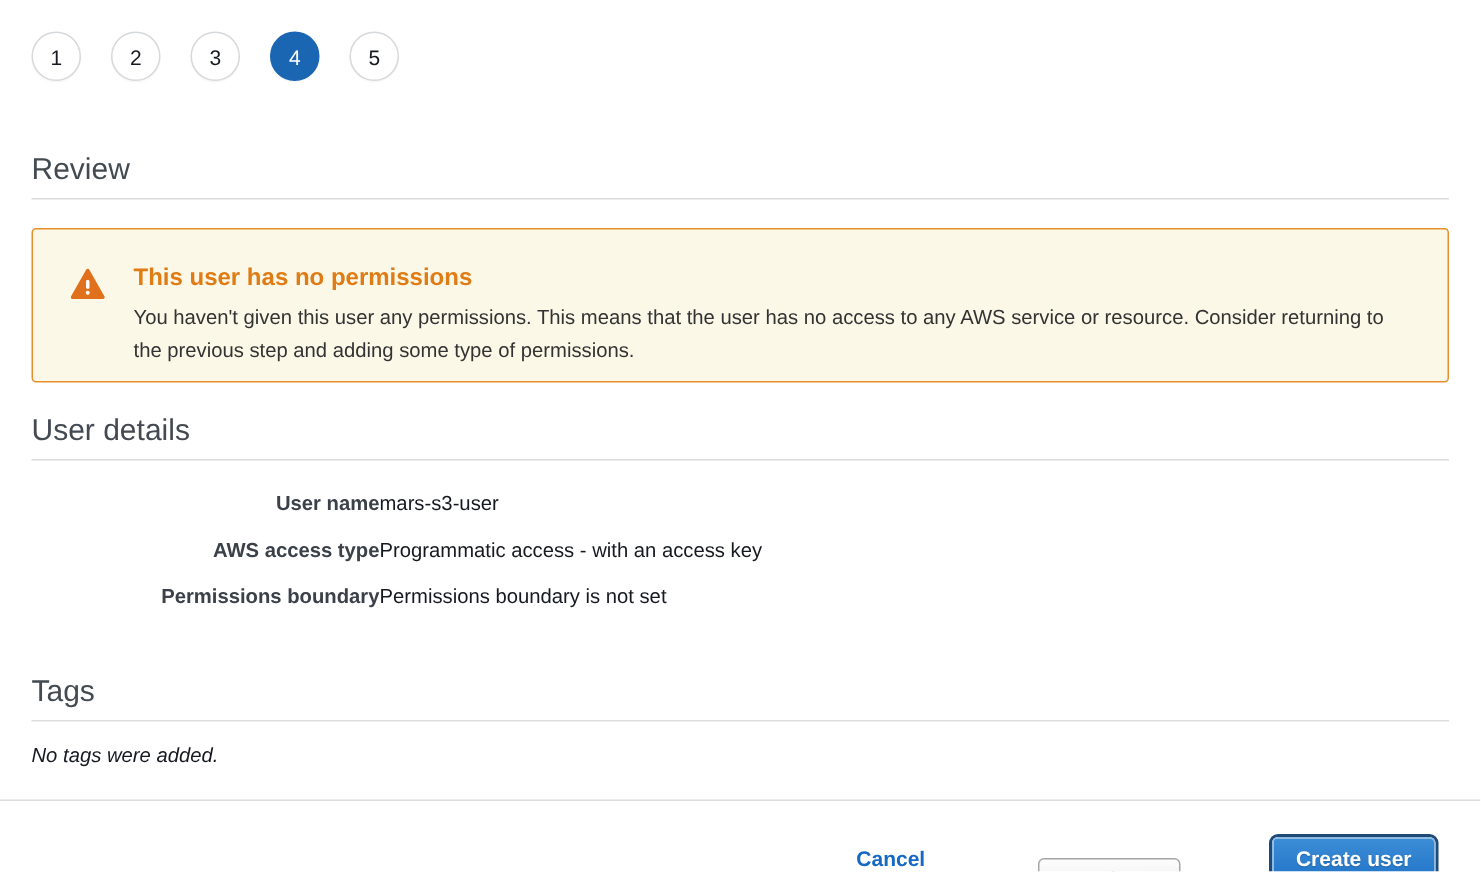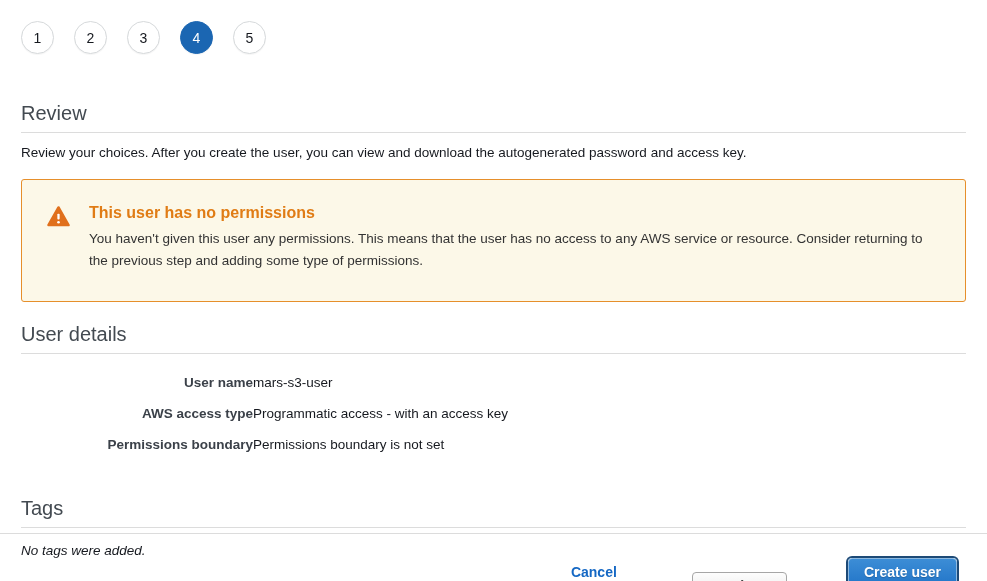--- a/index.html
+++ b/index.html
@@ -26,21 +26,21 @@
   .content { padding:0 21px; }
   .section-heading {
     font-size:20px; font-weight:400; color:#434a51;
     padding-bottom:7px; border-bottom:1px solid #dcdcdc;
   }
   .review-heading { margin-top:48px; }
   .review-desc { margin-top:12px; font-size:13.5px; color:#16191f; }
 
   
   .warning {
-    margin-top:19px; box-sizing:border-box; height:123px;
+    margin-top:19px; box-sizing:border-box; height:103px;
     background:#fcf8e8; border:1px solid #e68f2b; border-radius:3px;
     display:flex; padding:24px 30px 0 25px;
   }
   .warning-icon { flex:0 0 auto; width:23px; margin-top:2px; }
   .warning-text { margin-left:19px; }
   .warning-title { font-size:16px; font-weight:700; color:#e07c15; }
   .warning-body { margin-top:6px; font-size:13.5px; color:#333; line-height:1.62; max-width:860px; }
 
   
   .user-details-heading { margin-top:21px; }
@@ -80,21 +80,20 @@
       <div class="step">2</div>
       <div class="step">3</div>
       <div class="step active">4</div>
       <div class="step">5</div>
     </div>
   </div>
 
   <div class="content">
 
     <div class="section-heading review-heading">Review</div>
-    <div class="review-desc">Review your choices. After you create the user, you can view and download the autogenerated password and access key.</div>
 
     <div class="warning">
       <div class="warning-icon">
         <svg width="23" height="21" viewBox="0 0 24 22">
           <path d="M12 1.5 L22.5 20 L1.5 20 Z" fill="#e0701c" stroke="#e0701c" stroke-width="2.6" stroke-linejoin="round"></path>
           <rect x="10.8" y="8" width="2.4" height="6.2" rx="1" fill="#ffffff"></rect>
           <circle cx="12" cy="17" r="1.4" fill="#ffffff"></circle>
         </svg>
       </div>
       <div class="warning-text">

